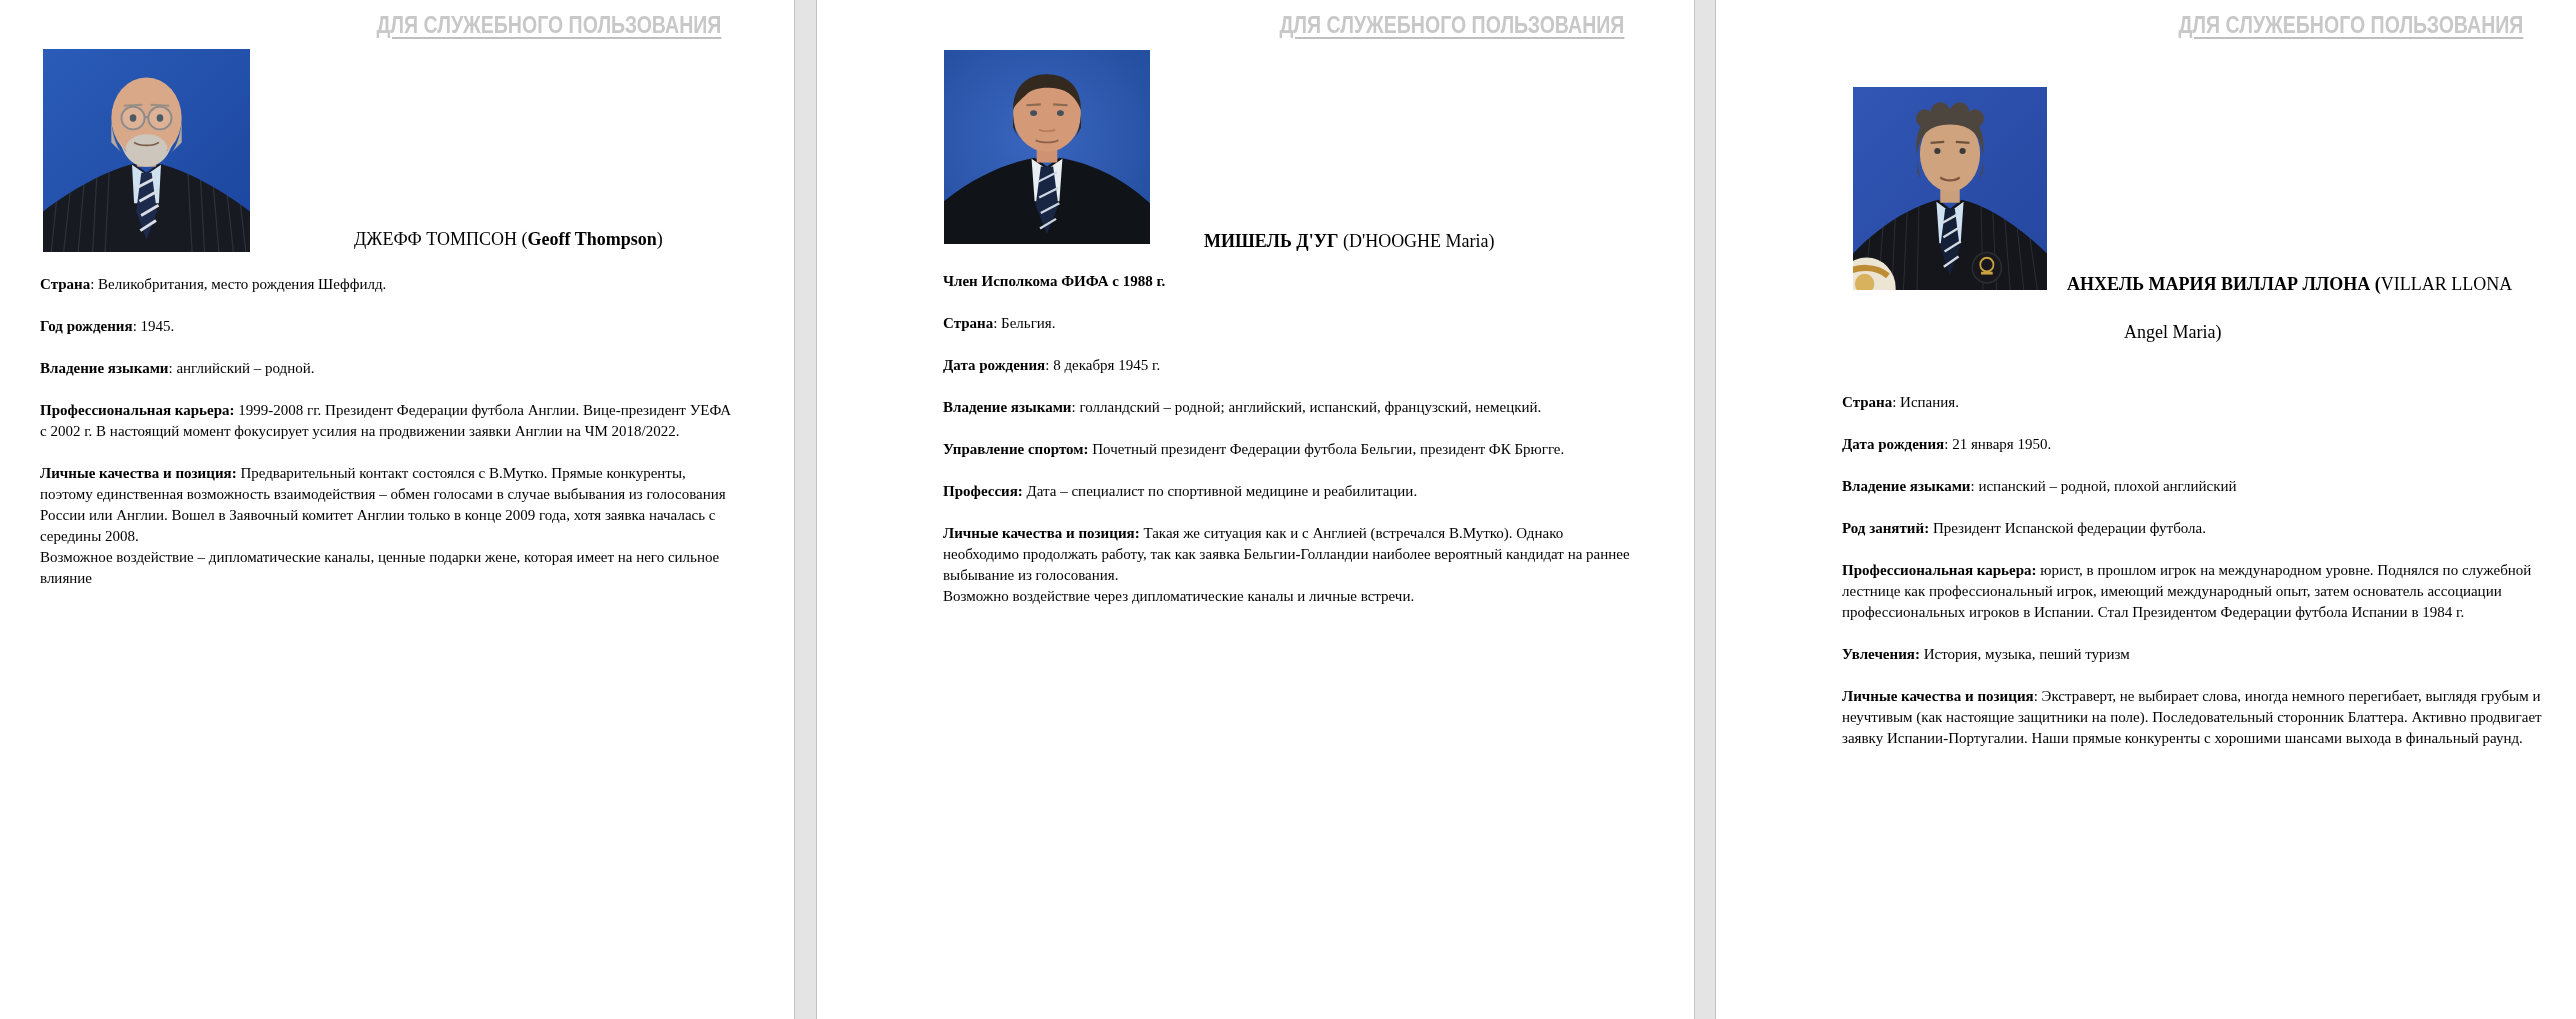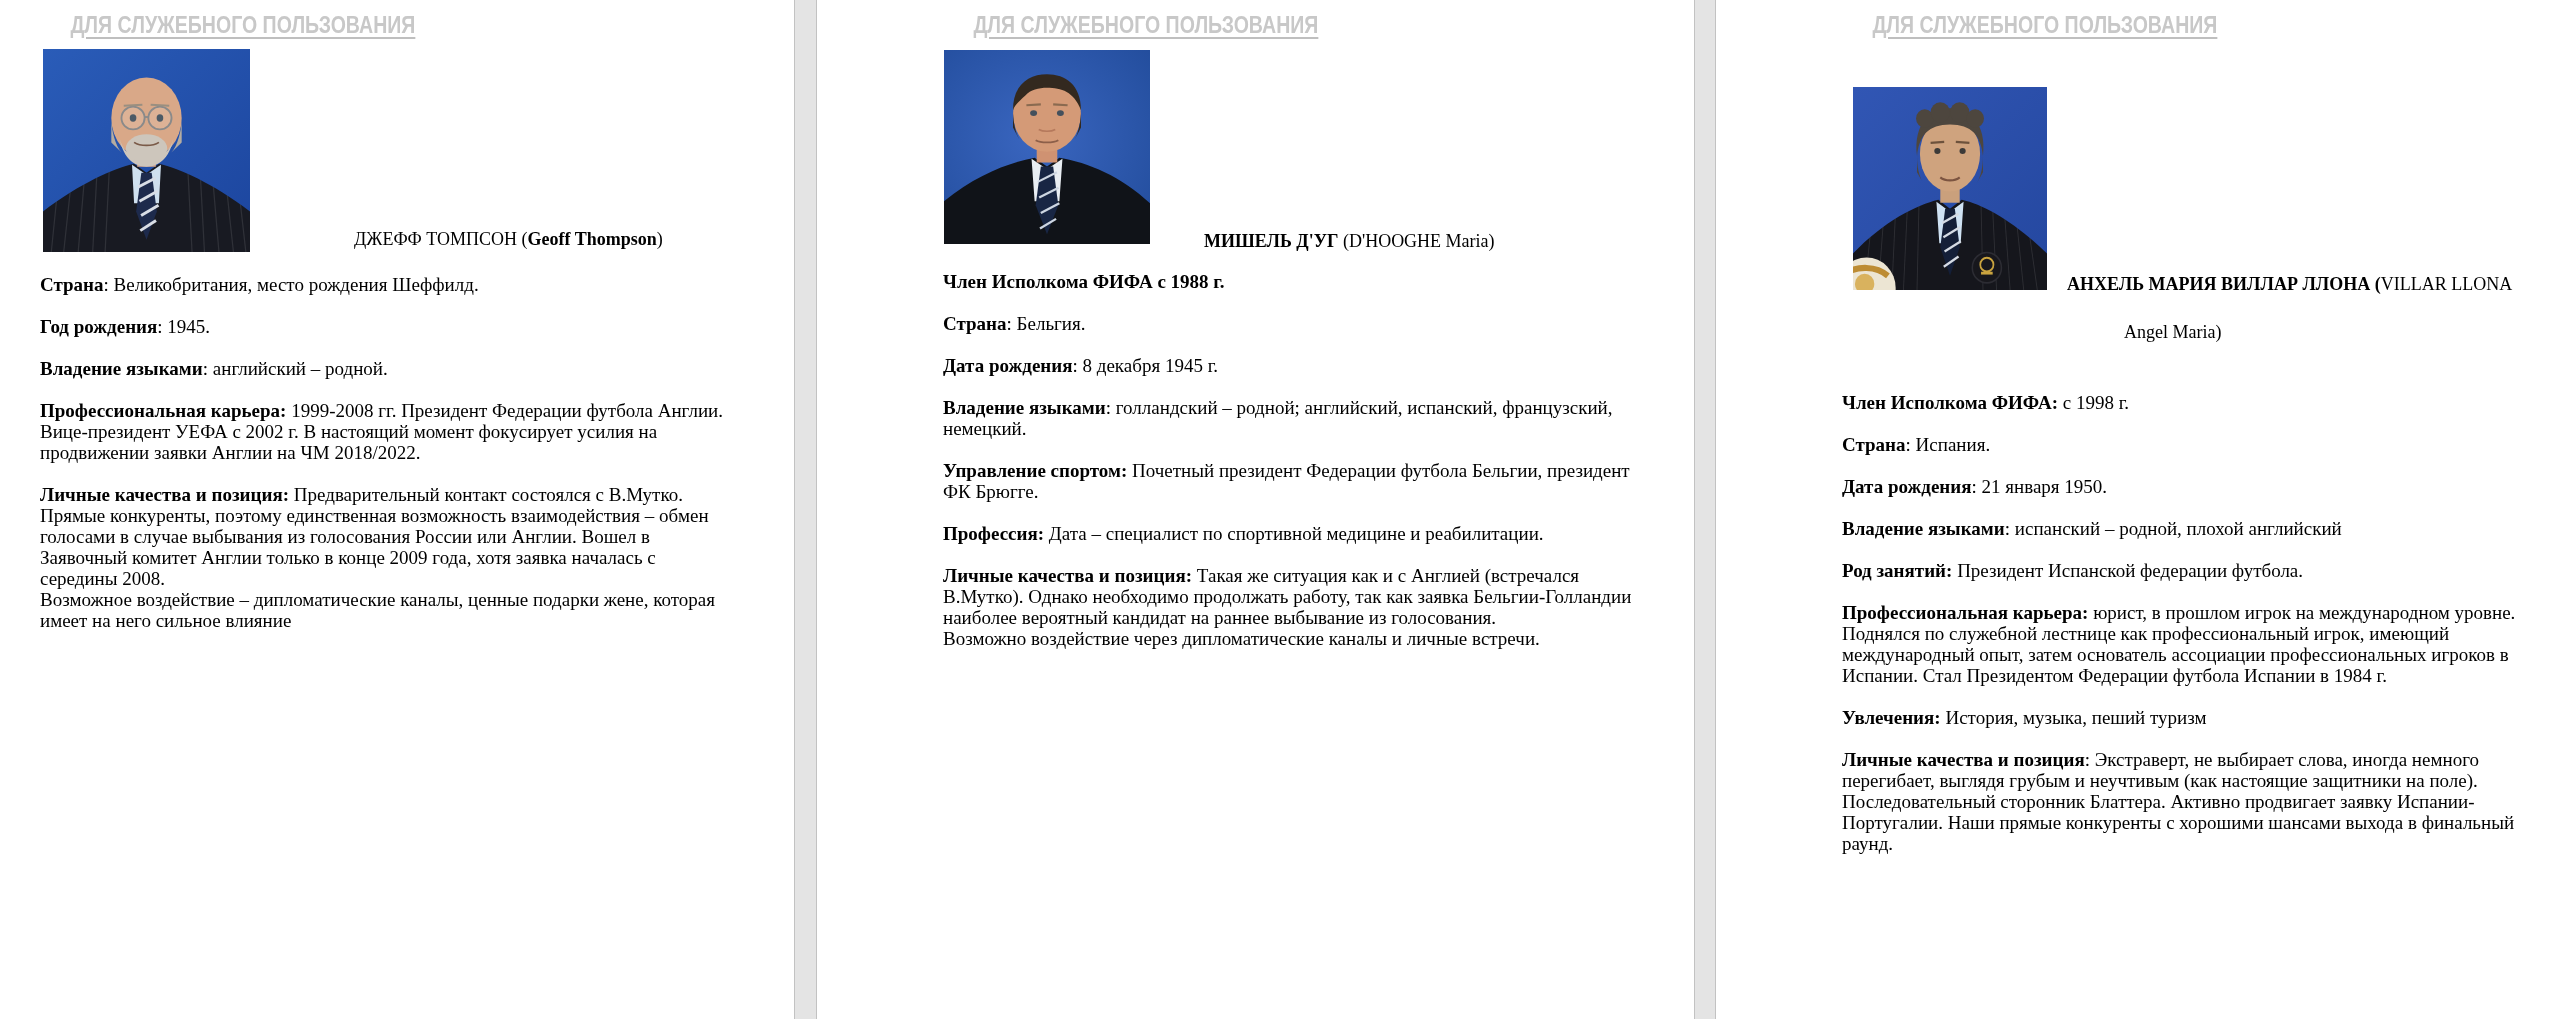--- a/index.html
+++ b/index.html
@@ -8,22 +8,22 @@
 
   .page {
     position:absolute; top:-1.5px; height:1023px; background:#fff;
     border:0.7px solid #c2c2c2;
   }
   #page-1 { left:-87px; width:882px; }
   #page-2 { left:816px; width:879px; }
   #page-3 { left:1715px; width:880px; }
 
   .confidential {
-    position:absolute; top:12px; left:126px; width:696px;
-    text-align:left; white-space:nowrap;
+    position:absolute; top:12px; left:142px; width:696px;
+    text-align:right; white-space:nowrap;
   }
   .confidential .ctext {
     display:inline-block;
     font-family:"Liberation Sans","DejaVu Sans",sans-serif;
     font-weight:bold; font-size:23px; letter-spacing:0px;
     color:#c8c8c8;
     transform:scaleX(0.85); transform-origin:center;
     text-decoration:underline;
     text-decoration-thickness:1.5px;
     text-underline-offset:4.4px;
@@ -36,21 +36,21 @@
   #page-3 .photo { left:137px; top:87px; width:194px; height:203px; }
   .photo svg { width:100%; height:100%; display:block; }
 
   .person-title { position:absolute; font-size:18px; white-space:nowrap; }
   #page-1 .person-title { left:440px; top:229px; }
   #page-2 .person-title { left:387px; top:231px; }
   #page-3 .title-line1  { left:351px; top:274px;text-align:right; }
   #page-3 .title-line2  { left:408px; top:322px; }
   .person-title b { font-weight:bold; }
 
-  .body-text { position:absolute; left:126px; width:696px; font-size:19px; line-height:21px; }
+  .body-text { position:absolute; left:126px; width:696px; font-size:15px; line-height:21px; }
   #page-1 .body-text { top:274px; }
   #page-2 .body-text { top:271px; }
   #page-3 .body-text { top:392px; width:702px; }
   .body-text p { margin:0 0 21px 0; }
   .body-text b { font-weight:bold; }
 </style>
 </head>
 <body>
 
 <div class="page" id="page-1">
@@ -235,21 +235,20 @@
   </div>
 
   <div class="person-title title-line1">
     <b>АНХЕЛЬ МАРИЯ ВИЛЛАР ЛЛОНА (</b><span>VILLAR LLONA</span>
   </div>
   <div class="person-title title-line2">
     <span>Angel Maria)</span>
   </div>
 
   <div class="body-text">
-    <p><b>Член Исполкома ФИФА:</b><span> с 1998 г.</span></p>
     <p><b>Страна</b><span>: Испания.</span></p>
     <p><b>Дата рождения</b><span>: 21 января 1950.</span></p>
     <p><b>Владение языками</b><span>: испанский – родной, плохой английский</span></p>
     <p><b>Род занятий:</b><span> Президент Испанской федерации футбола.</span></p>
     <p><b>Профессиональная карьера:</b><span> юрист, в прошлом игрок на международном уровне. Поднялся по служебной лестнице как профессиональный игрок, имеющий международный опыт, затем основатель ассоциации профессиональных игроков в Испании. Стал Президентом Федерации футбола Испании в 1984 г.</span></p>
     <p><b>Увлечения:</b><span> История, музыка, пеший туризм</span></p>
     <p><b>Личные качества и позиция</b><span>: Экстраверт, не выбирает слова, иногда немного перегибает, выглядя грубым и неучтивым (как настоящие защитники на поле). Последовательный сторонник Блаттера. Активно продвигает заявку Испании-Португалии. Наши прямые конкуренты с хорошими шансами выхода в финальный раунд.</span></p>
   </div>
 </div>
 

